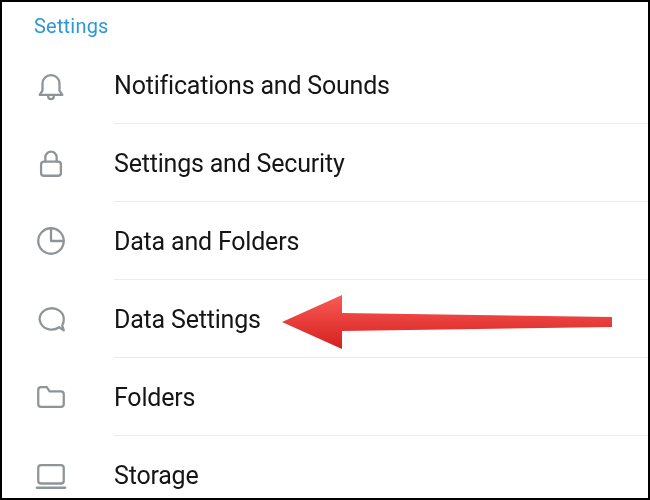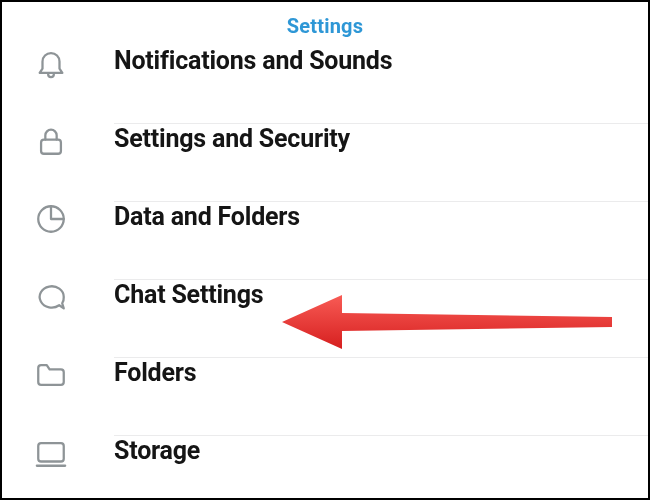--- a/index.html
+++ b/index.html
@@ -15,37 +15,35 @@
       border: 2px solid #000;
       width: 650px;
       height: 500px;
       overflow: hidden;
       position: relative;
       background: #fff;
     }
     .section-header {
       color: #2e97d6;
       font-size: 20px;
-      font-weight: 700;
+      font-weight: 400;
       padding: 12px 32px 8px 32px;
       letter-spacing: 0.2px;
-      text-align: center;
     }
     .list {
       display: flex;
       flex-direction: column;
     }
     .item {
       display: flex;
-      align-items: flex-start;
+      align-items: center;
       height: 78px;
       padding-left: 32px;
       cursor: pointer;
       position: relative;
-      font-weight: bold;
     }
     .item .icon {
       width: 34px;
       height: 34px;
       flex: 0 0 34px;
       display: flex;
       align-items: center;
       justify-content: center;
       color: #8e9497;
     }
@@ -112,21 +110,21 @@
       <span class="label">Data and Folders</span>
       <div class="divider"></div>
     </div>
 
     <div class="item">
       <span class="icon">
         <svg width="34" height="34" viewBox="0 0 24 24" fill="none" stroke="currentColor" stroke-width="1.6" stroke-linecap="round" stroke-linejoin="round">
           <path d="M21 12 a8.5 7.5 0 1 0 -3.2 5.8 L21 20 l-1.1-3.6 A7.3 7.3 0 0 0 21 12 z"></path>
         </svg>
       </span>
-      <span class="label">Chat Settings</span>
+      <span class="label">Data Settings</span>
       <div class="divider"></div>
     </div>
 
     <div class="item">
       <span class="icon">
         <svg width="34" height="34" viewBox="0 0 24 24" fill="none" stroke="currentColor" stroke-width="1.6" stroke-linecap="round" stroke-linejoin="round">
           <path d="M3 7 a2 2 0 0 1 2-2 h4 l2 3 h8 a2 2 0 0 1 2 2 v7 a2 2 0 0 1 -2 2 H5 a2 2 0 0 1 -2 -2 z"></path>
         </svg>
       </span>
       <span class="label">Folders</span>

